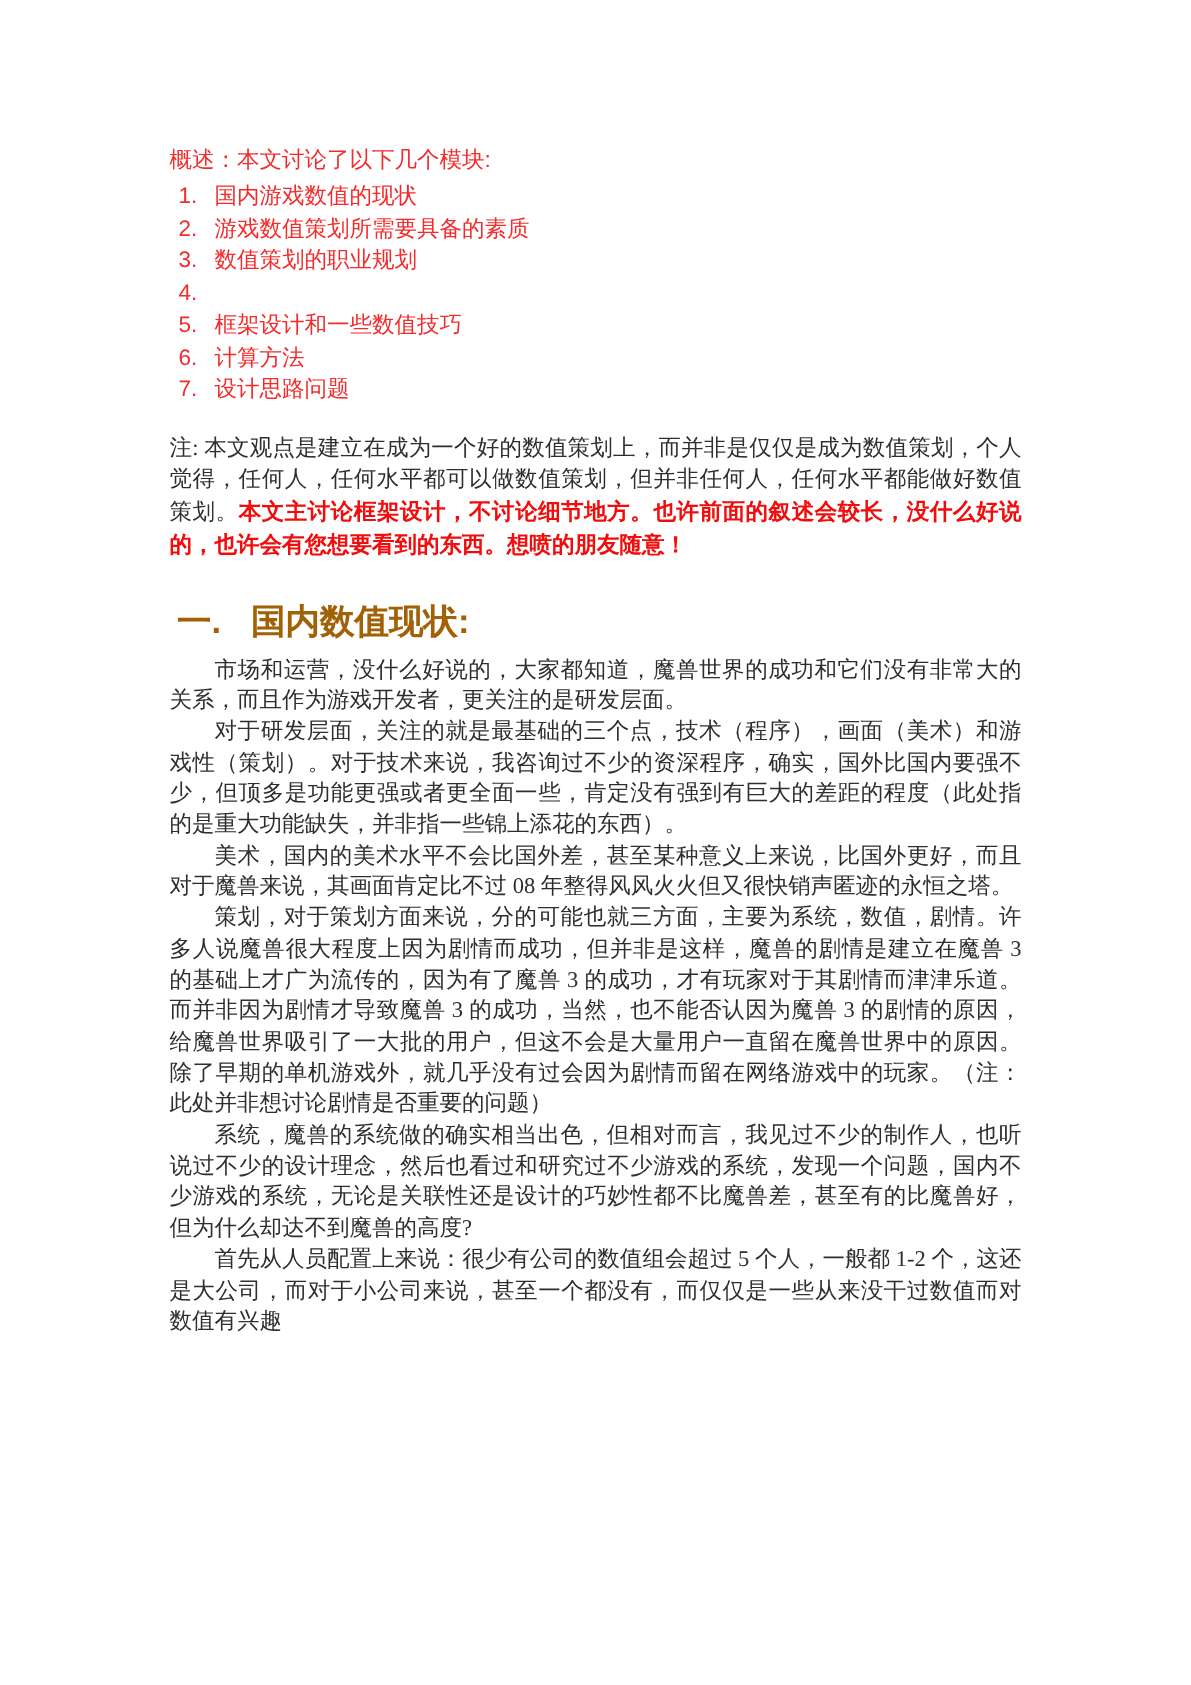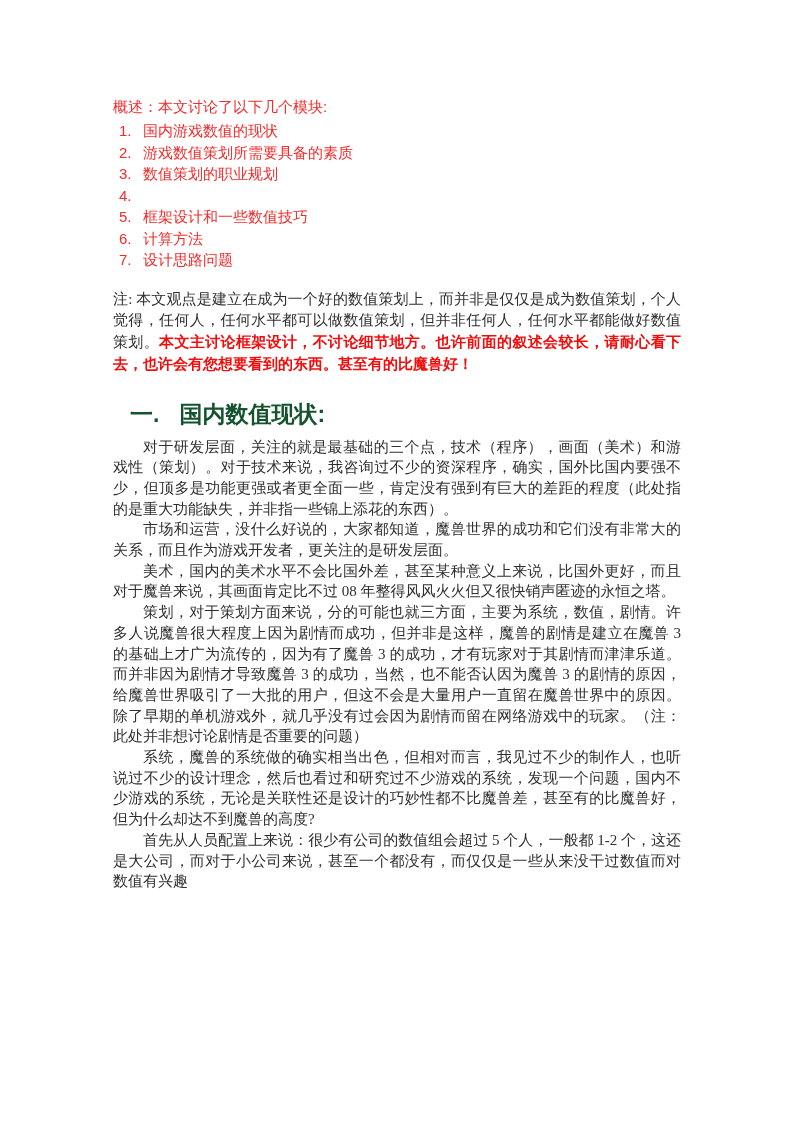--- a/index.html
+++ b/index.html
@@ -49,24 +49,24 @@
     line-height: 21px;
     text-align: justify;
     color: #2e2e2e;
   }
   .note-red {
     color: #f20d0d;
     font-weight: bold;
     font-family: "Liberation Sans", "DejaVu Sans", sans-serif;
   }
   .heading {
-    margin: 24px 0 8px 17px;
+    margin: 24px 0 8px 5px;
     font-size: 23px;
     line-height: 30px;
-    color: #14532d;
+    color: #a16207;
     font-family: "Liberation Sans", "DejaVu Sans", sans-serif;
     font-weight: bold;
   }
   .heading .heading-title { margin-left: 20px; }
   .para {
     margin: 0;
     font-size: 15px;
     line-height: 20.7px;
     text-align: justify;
     text-indent: 2em;
@@ -104,25 +104,25 @@
       <li class="toc-item">
         <span class="toc-num">6.</span>
         <span class="toc-label">计算方法</span>
       </li>
       <li class="toc-item">
         <span class="toc-num">7.</span>
         <span class="toc-label">设计思路问题</span>
       </li>
     </ol>
 
-    <p class="note"><span class="note-black">注: 本文观点是建立在成为一个好的数值策划上，而并非是仅仅是成为数值策划，个人觉得，任何人，任何水平都可以做数值策划，但并非任何人，任何水平都能做好数值策划。</span><span class="note-red">本文主讨论框架设计，不讨论细节地方。也许前面的叙述会较长，请耐心看下去，也许会有您想要看到的东西。甚至有的比魔兽好！</span></p>
+    <p class="note"><span class="note-black">注: 本文观点是建立在成为一个好的数值策划上，而并非是仅仅是成为数值策划，个人觉得，任何人，任何水平都可以做数值策划，但并非任何人，任何水平都能做好数值策划。</span><span class="note-red">本文主讨论框架设计，不讨论细节地方。也许前面的叙述会较长，没什么好说的，也许会有您想要看到的东西。想喷的朋友随意！</span></p>
 
     <h1 class="heading"><span>一.</span><span class="heading-title">国内数值现状:</span></h1>
 
+    <p class="para">市场和运营，没什么好说的，大家都知道，魔兽世界的成功和它们没有非常大的关系，而且作为游戏开发者，更关注的是研发层面。</p>
     <p class="para">对于研发层面，关注的就是最基础的三个点，技术（程序），画面（美术）和游戏性（策划）。对于技术来说，我咨询过不少的资深程序，确实，国外比国内要强不少，但顶多是功能更强或者更全面一些，肯定没有强到有巨大的差距的程度（此处指的是重大功能缺失，并非指一些锦上添花的东西）。</p>
-    <p class="para">市场和运营，没什么好说的，大家都知道，魔兽世界的成功和它们没有非常大的关系，而且作为游戏开发者，更关注的是研发层面。</p>
     <p class="para">美术，国内的美术水平不会比国外差，甚至某种意义上来说，比国外更好，而且对于魔兽来说，其画面肯定比不过 08 年整得风风火火但又很快销声匿迹的永恒之塔。</p>
     <p class="para">策划，对于策划方面来说，分的可能也就三方面，主要为系统，数值，剧情。许多人说魔兽很大程度上因为剧情而成功，但并非是这样，魔兽的剧情是建立在魔兽 3 的基础上才广为流传的，因为有了魔兽 3 的成功，才有玩家对于其剧情而津津乐道。而并非因为剧情才导致魔兽 3 的成功，当然，也不能否认因为魔兽 3 的剧情的原因，给魔兽世界吸引了一大批的用户，但这不会是大量用户一直留在魔兽世界中的原因。除了早期的单机游戏外，就几乎没有过会因为剧情而留在网络游戏中的玩家。（注：此处并非想讨论剧情是否重要的问题）</p>
     <p class="para">系统，魔兽的系统做的确实相当出色，但相对而言，我见过不少的制作人，也听说过不少的设计理念，然后也看过和研究过不少游戏的系统，发现一个问题，国内不少游戏的系统，无论是关联性还是设计的巧妙性都不比魔兽差，甚至有的比魔兽好，但为什么却达不到魔兽的高度?</p>
     <p class="para">首先从人员配置上来说：很少有公司的数值组会超过 5 个人，一般都 1-2 个，这还是大公司，而对于小公司来说，甚至一个都没有，而仅仅是一些从来没干过数值而对数值有兴趣</p>
 
   </div>
 </div>
 
 </body></html>

